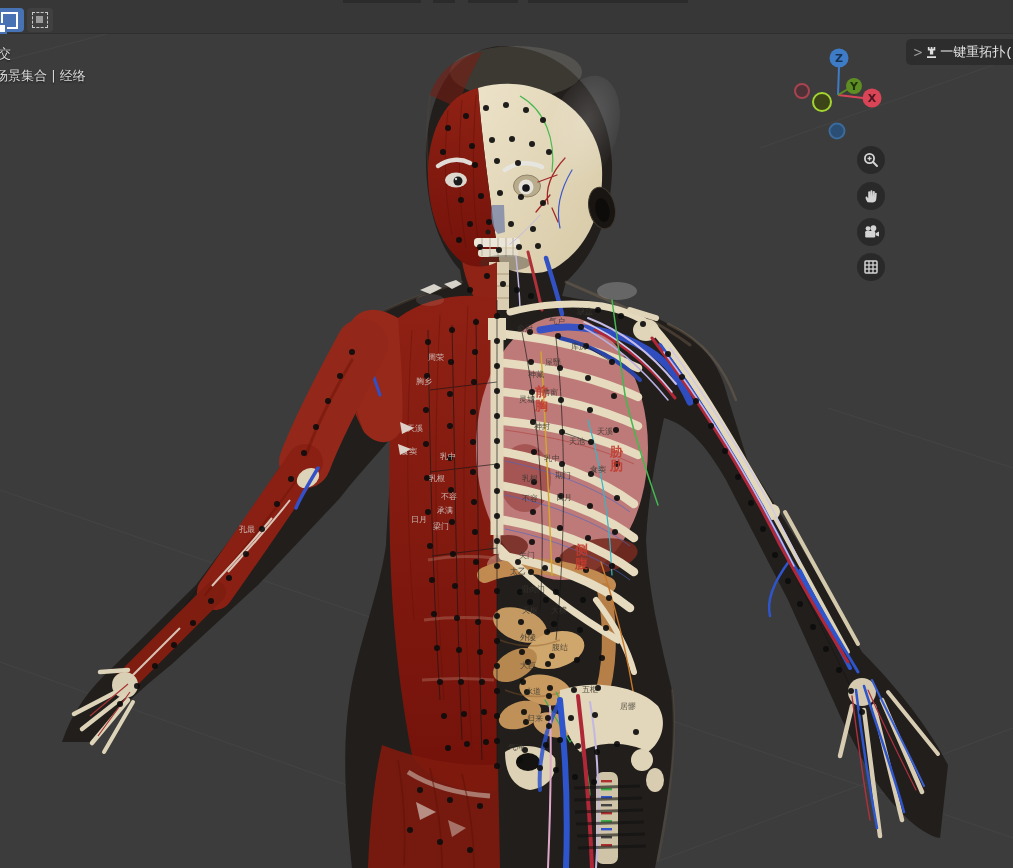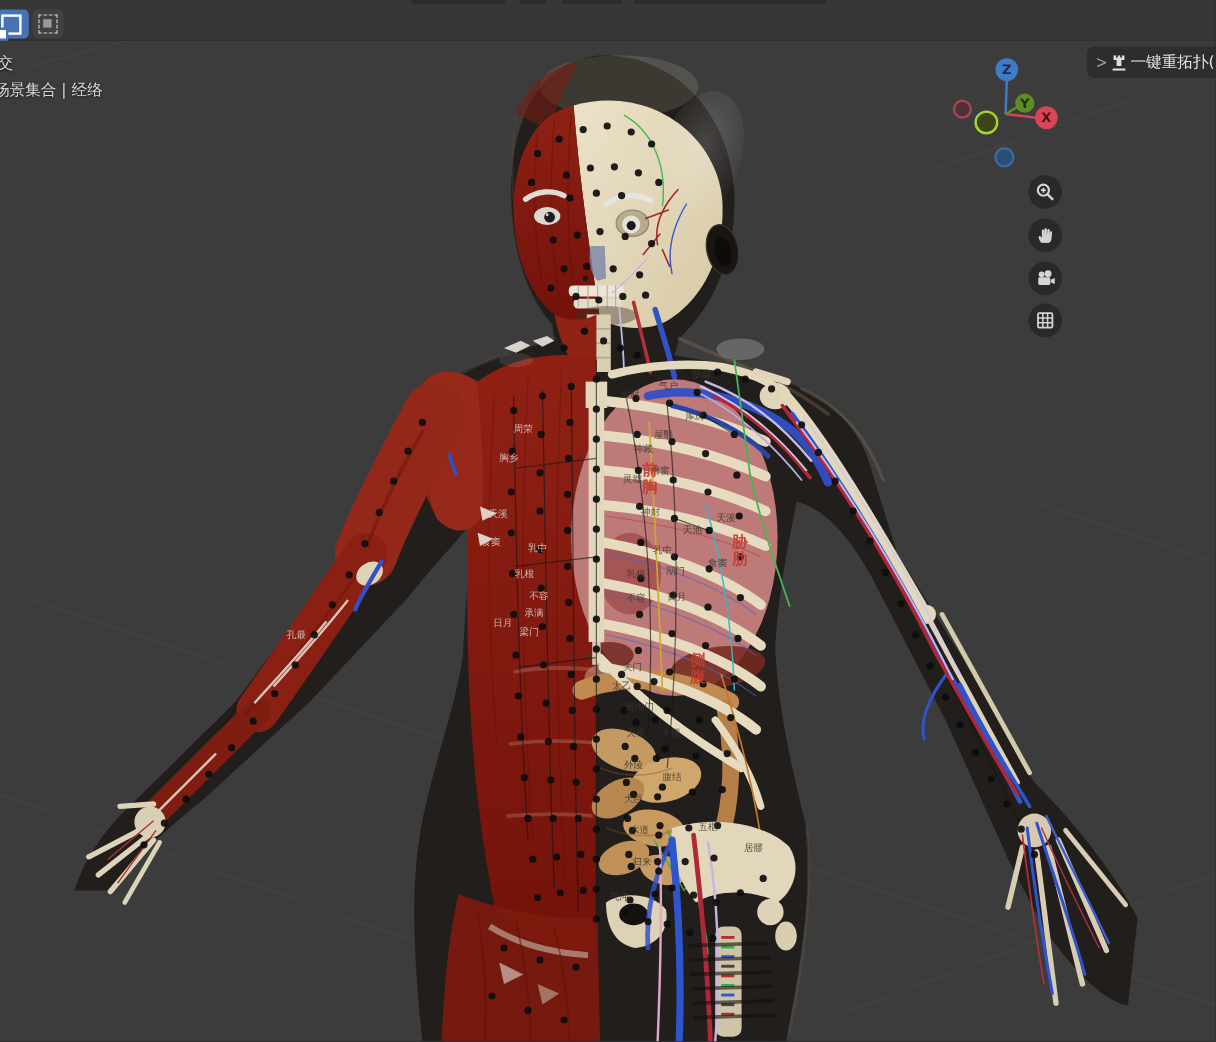--- a/index.html
+++ b/index.html
@@ -20,21 +20,21 @@
   .icn-box i{position:absolute;left:3px;top:3px;width:7px;height:7px;background:#9a9a9a;}
   
   .ovl-txt{position:absolute;color:#d9d9d9;font-size:13px;line-height:15px;
            text-shadow:0 1px 2px rgba(0,0,0,.65);white-space:nowrap;}
   
   .side-tab{position:absolute;right:0;top:39px;height:26px;width:100px;
             background:rgba(44,44,44,.95);border-radius:5px 0 0 5px;
             display:flex;align-items:center;gap:4px;padding-left:7px;
             overflow:hidden;white-space:nowrap;cursor:pointer;}
   .side-tab .chev{color:#9c9c9c;font-size:12px;transform:scaleY(1.2);}
-  .side-tab .lbl{color:#e4e4e4;font-size:13px;}
+  .side-tab .lbl{color:#e4e4e4;font-size:13px;font-family:Liberation Mono, monospace;}
   
   .nav-btn{position:absolute;left:857px;width:28px;height:28px;border-radius:50%;
            background:rgba(36,36,36,.78);display:flex;align-items:center;
            justify-content:center;cursor:pointer;}
   
   .gizmo{position:absolute;left:781px;top:37px;width:110px;height:110px;cursor:pointer;}
   .art{position:absolute;left:0;top:0;}
 </style>
 </head>
 <body>

